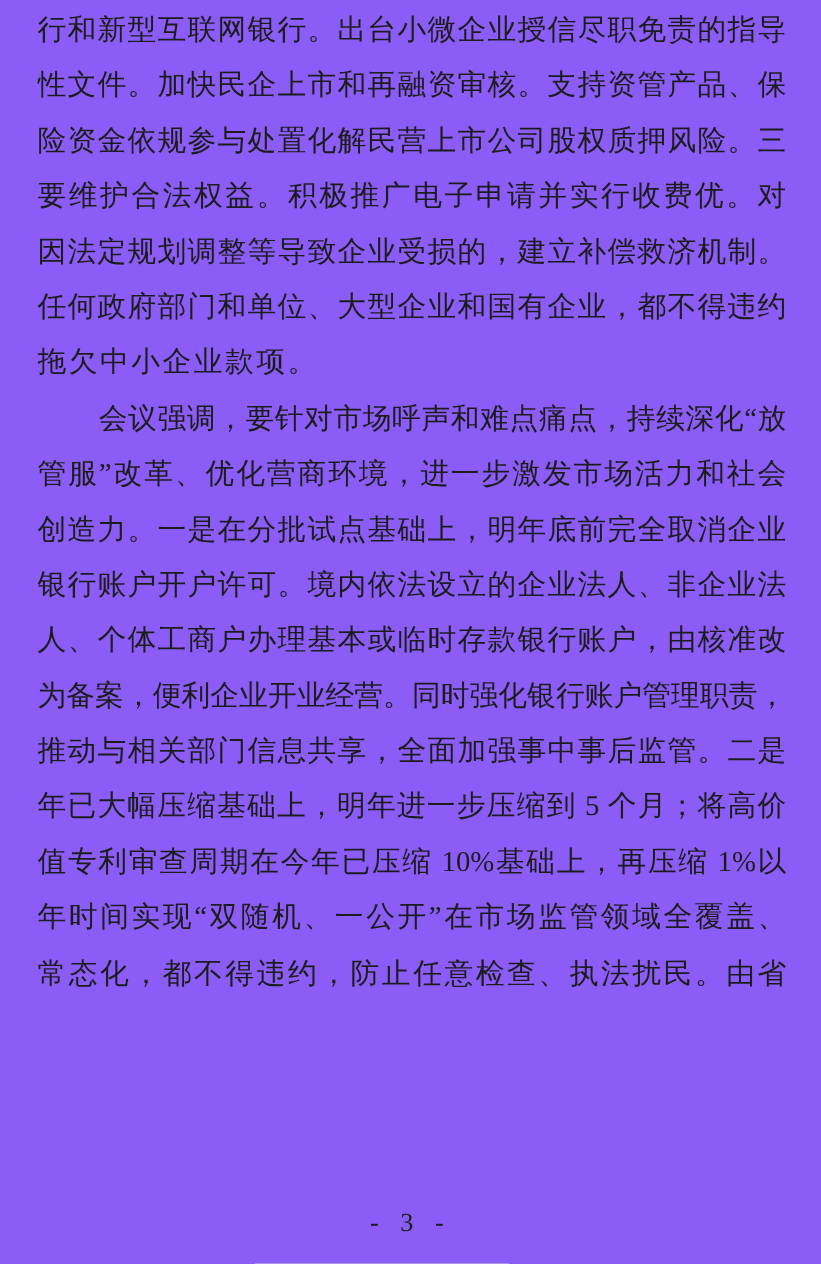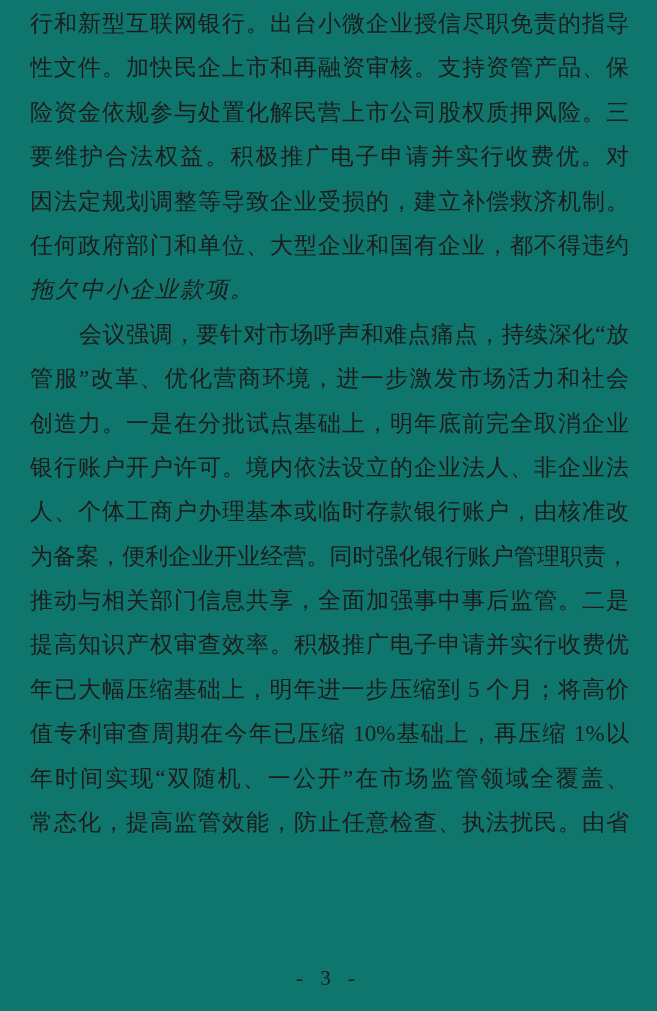--- a/index.html
+++ b/index.html
@@ -1,21 +1,21 @@
 <!DOCTYPE html>
 <html><head>
 <meta charset="utf-8">
 <style>
   html, body { margin: 0; padding: 0; background: #e8e8e8; }
   .page {
     position: relative;
     width: 657px;
     height: 1011px;
     margin: 0 auto;
-    background: #0f766e;
+    background: #8b5cf6;
     overflow: hidden;
     font-family: "Liberation Serif", "DejaVu Serif", serif;
     color: #1c1c1c;
   }
   .textblock {
     position: absolute;
     top: 2px;
     left: 30px;
     right: 28px;
   }
@@ -26,21 +26,20 @@
     text-align: justify;
     text-align-last: justify;
     -moz-text-align-last: justify;
     overflow: hidden;
   }
   .line.indent { padding-left: 49px; }
   .line.flush {
     text-align-last: left;
     -moz-text-align-last: left;
     letter-spacing: 2px;
-    font-style: italic;
   }
   .footer {
     position: absolute;
     top: 966px;
     left: 0;
     right: 0;
     text-align: center;
     font-size: 21px;
     letter-spacing: 6px;
     color: #1c1c1c;
@@ -58,20 +57,19 @@
       <div class="line">因法定规划调整等导致企业受损的，建立补偿救济机制。</div>
       <div class="line">任何政府部门和单位、大型企业和国有企业，都不得违约</div>
       <div class="line flush">拖欠中小企业款项。</div>
       <div class="line indent">会议强调，要针对市场呼声和难点痛点，持续深化“放</div>
       <div class="line">管服”改革、优化营商环境，进一步激发市场活力和社会</div>
       <div class="line">创造力。一是在分批试点基础上，明年底前完全取消企业</div>
       <div class="line">银行账户开户许可。境内依法设立的企业法人、非企业法</div>
       <div class="line">人、个体工商户办理基本或临时存款银行账户，由核准改</div>
       <div class="line">为备案，便利企业开业经营。同时强化银行账户管理职责，</div>
       <div class="line">推动与相关部门信息共享，全面加强事中事后监管。二是</div>
-      <div class="line">提高知识产权审查效率。积极推广电子申请并实行收费优</div>
       <div class="line">年已大幅压缩基础上，明年进一步压缩到 5 个月；将高价</div>
       <div class="line">值专利审查周期在今年已压缩 10%基础上，再压缩 1%以</div>
       <div class="line">年时间实现“双随机、一公开”在市场监管领域全覆盖、</div>
-      <div class="line">常态化，提高监管效能，防止任意检查、执法扰民。由省</div>
+      <div class="line">常态化，都不得违约，防止任意检查、执法扰民。由省</div>
     </div>
   <div class="footer">- 3 -</div>
 </div>
 
 </body></html>

